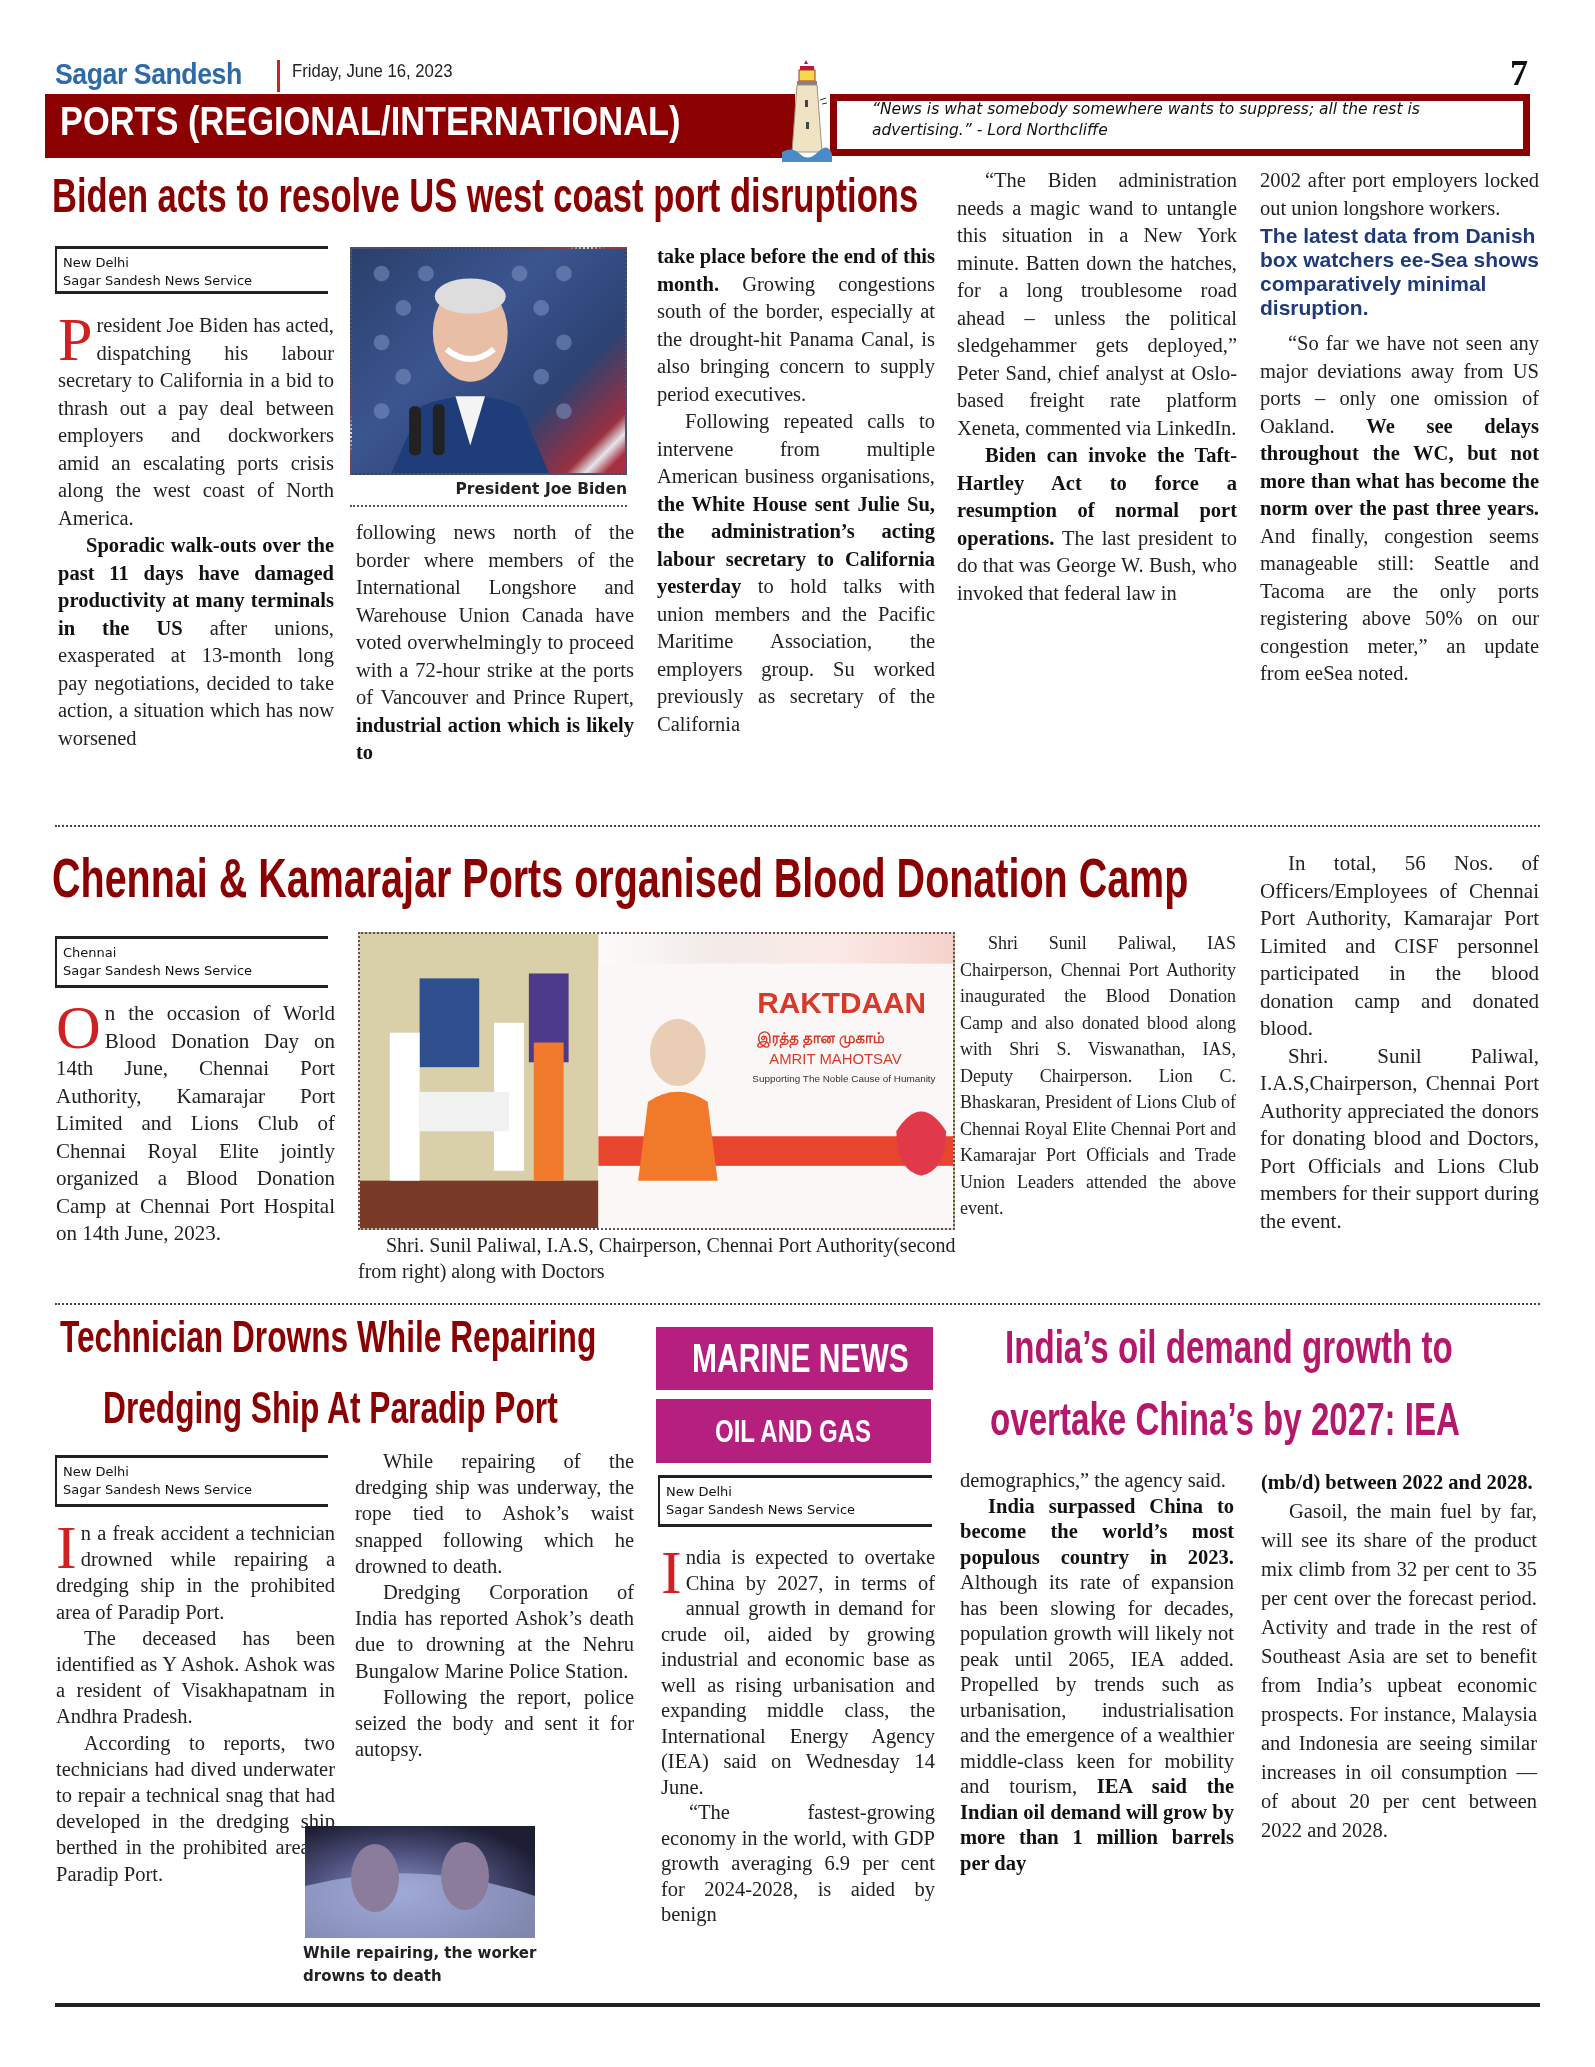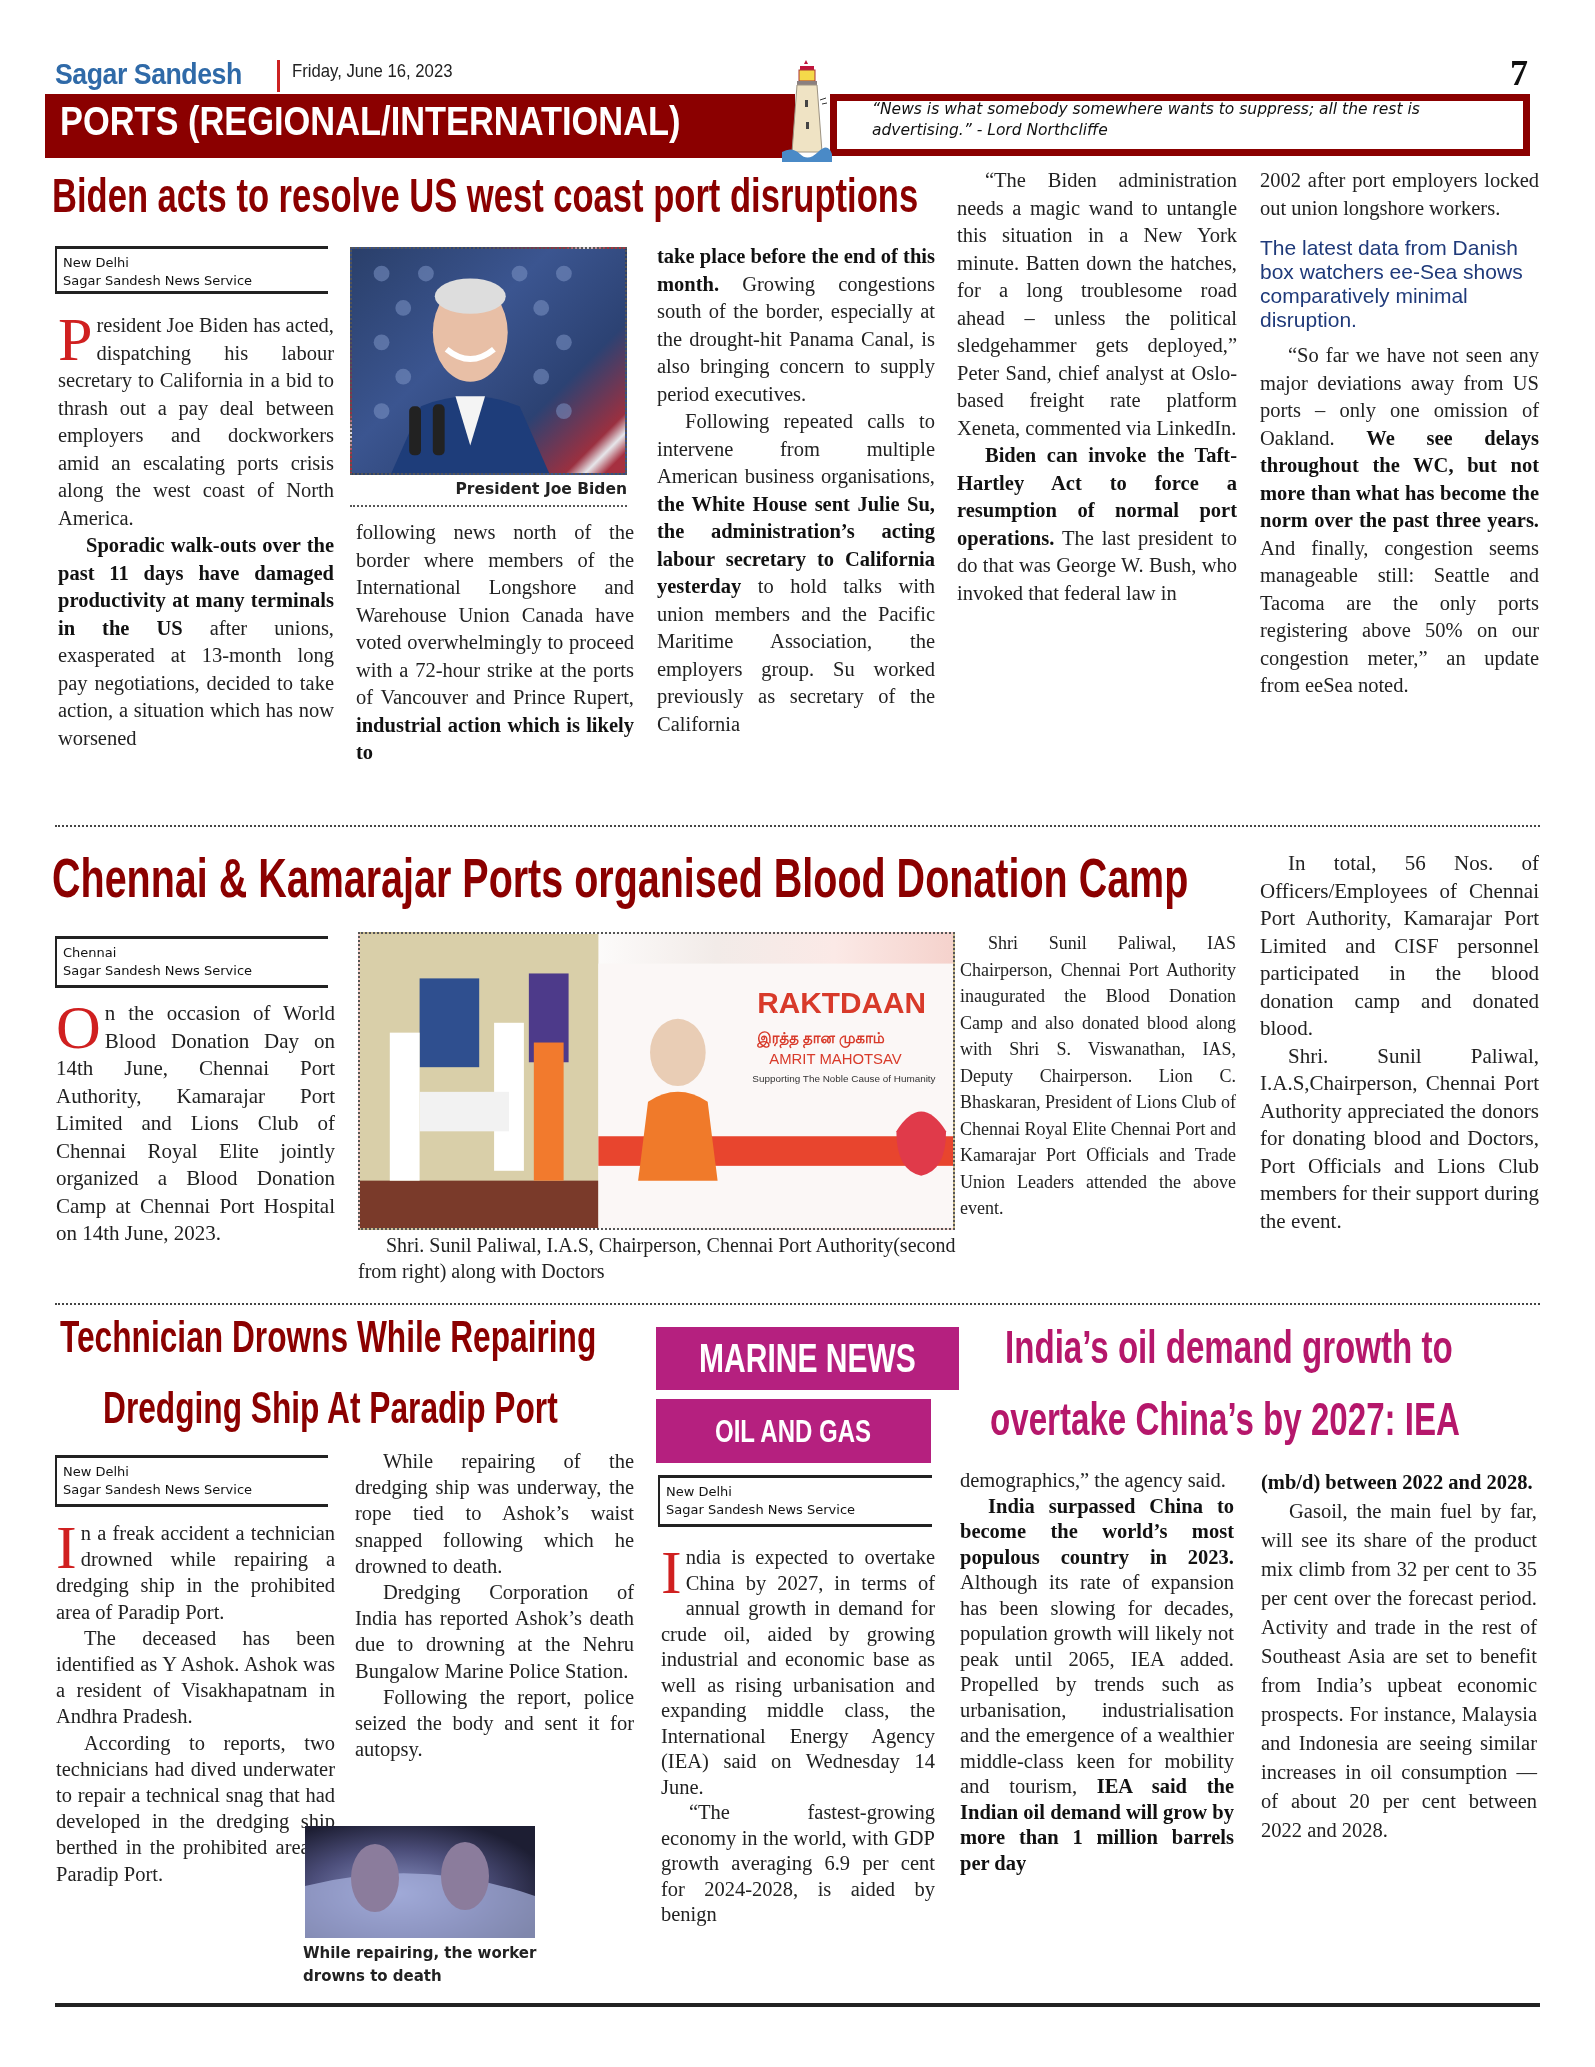--- a/index.html
+++ b/index.html
@@ -45,21 +45,21 @@
   .col b { font-weight: bold; color: #111; }
   .dropcap { float: left; font-size: 62px; line-height: 50px; color: #d02020; margin: 2px 4px 0 0; font-family: "Liberation Serif", serif; }
   .cond { font-family: "Liberation Serif", serif; }
 
   
   .b1 { left: 58px; top: 312px; width: 276px; }
   .b2 { left: 356px; top: 519px; width: 278px; }
   .b3 { left: 657px; top: 243px; width: 278px; }
   .b4 { left: 957px; top: 167px; width: 280px; }
   .b5 { left: 1260px; top: 167px; width: 279px; }
-  .subhead { font-family: "Liberation Sans", sans-serif; font-weight: normal; color: #1f3a7a; font-size: 21px; line-height: 24px; margin: 14px 0 10px; text-align: left; }
+  .subhead { font-family: "Liberation Sans", sans-serif; font-weight: bold; color: #1f3a7a; font-size: 21px; line-height: 24px; margin: 2px 0 10px; text-align: left; }
 
   
   .photo { border: 2px dotted #555; overflow: hidden; }
   .biden-photo { left: 350px; top: 247px; width: 277px; height: 228px; background: linear-gradient(135deg, #2a3f6a 0%, #3b5590 40%, #2c4273 70%, #9a3040 88%, #e6e6ea 92%, #a63040 96%); }
   .biden-cap { left: 350px; top: 480px; width: 277px; text-align: right; font-family: "DejaVu Sans", sans-serif; font-weight: bold; font-size: 15.5px; color: #222; }
   .biden-cap-line { left: 350px; top: 505px; width: 277px; border-top: 2px dotted #555; }
 
   .blood-photo { left: 358px; top: 932px; width: 597px; height: 298px; background: linear-gradient(90deg, #c9b98a 0%, #e8e0c4 20%, #fff 35%, #f2ebe8 60%, #fbe9e6 80%, #f5d2cc 100%); }
   .blood-cap { left: 358px; top: 1232px; width: 600px; font-size: 20px; line-height: 26px; font-family: "Liberation Serif", serif; color: #222; }
 
@@ -70,21 +70,21 @@
   .c1 { left: 56px; top: 1000px; width: 279px; font-size: 21px; line-height: 27.5px; }
   .c3 { left: 960px; top: 930px; width: 276px; font-size: 18px; line-height: 26.5px; }
   .c4 { left: 1260px; top: 850px; width: 279px; font-size: 21px; line-height: 27.5px; }
 
   
   .t1 { left: 56px; top: 1520px; width: 279px; font-size: 20.5px; line-height: 26.2px; }
   .t2 { left: 355px; top: 1448px; width: 279px; font-size: 20.5px; line-height: 26.2px; }
 
   
   .badge { background: #b5207f; color: #fff; font-family: "Liberation Sans", sans-serif; font-weight: bold; text-align: center; white-space: nowrap; }
-  .badge1 { left: 656px; top: 1327px; width: 303px; height: 63px; font-size: 40px; line-height: 63px; }
+  .badge1 { left: 656px; top: 1327px; width: 277px; height: 63px; font-size: 40px; line-height: 63px; text-align: right; }
   .badge2 { left: 656px; top: 1399px; width: 275px; height: 64px; font-size: 32px; line-height: 64px; }
   .badge span { display: inline-block; transform: scaleX(0.75); }
 
   
   .o1 { left: 661px; top: 1545px; width: 274px; font-size: 20.5px; line-height: 25.5px; }
   .o2 { left: 960px; top: 1468px; width: 274px; font-size: 20.5px; line-height: 25.5px; }
   .o3 { left: 1261px; top: 1468px; width: 276px; font-size: 20.5px; line-height: 29px; }
 
   
   .dotted-rule { border-top: 2px dotted #444; height: 0; }

